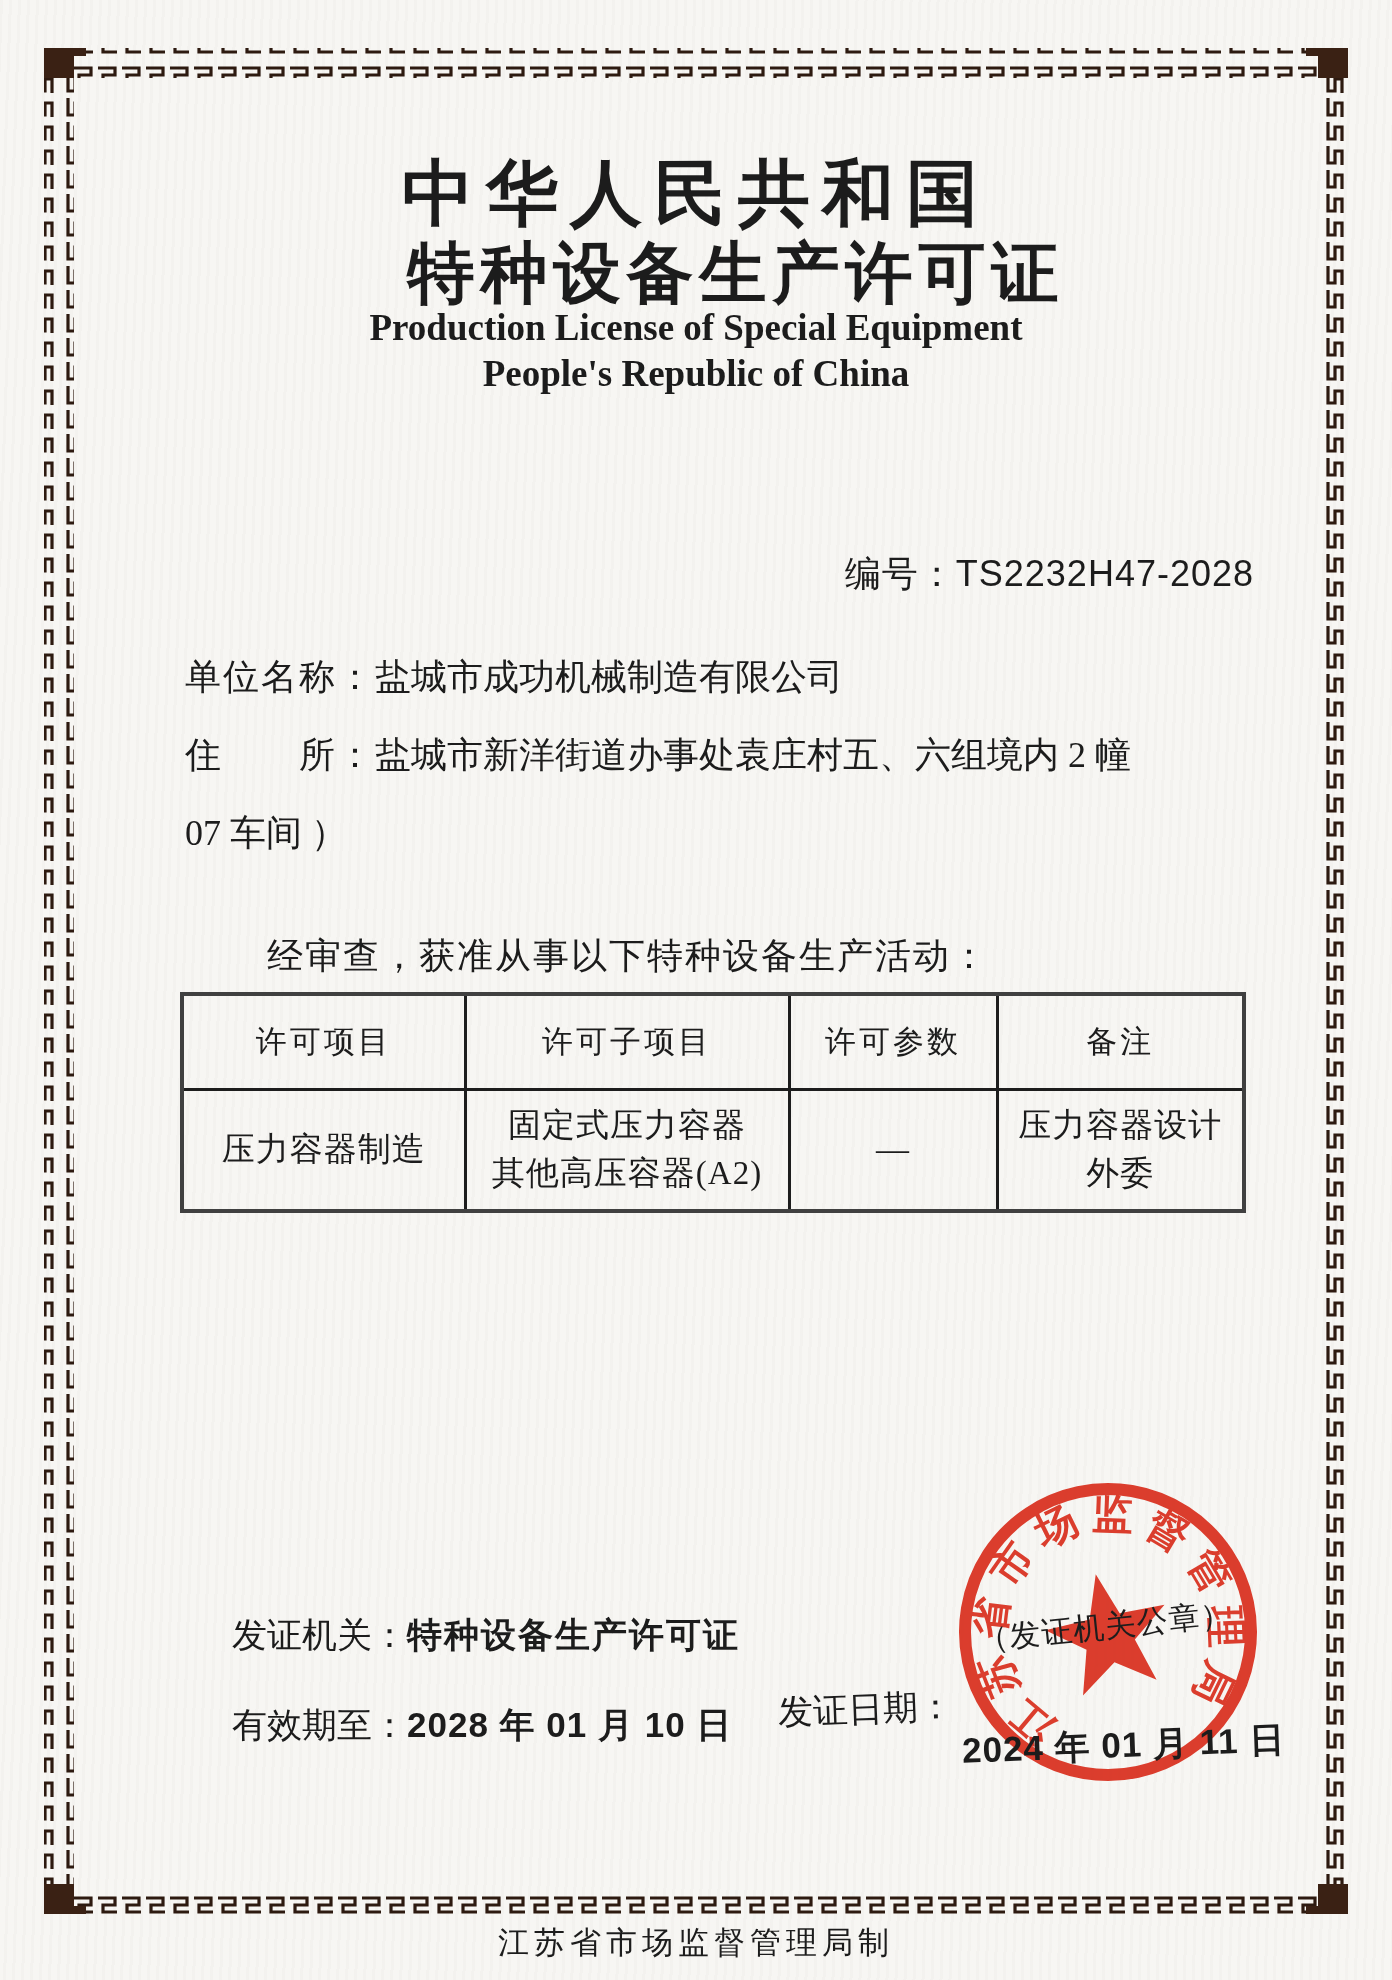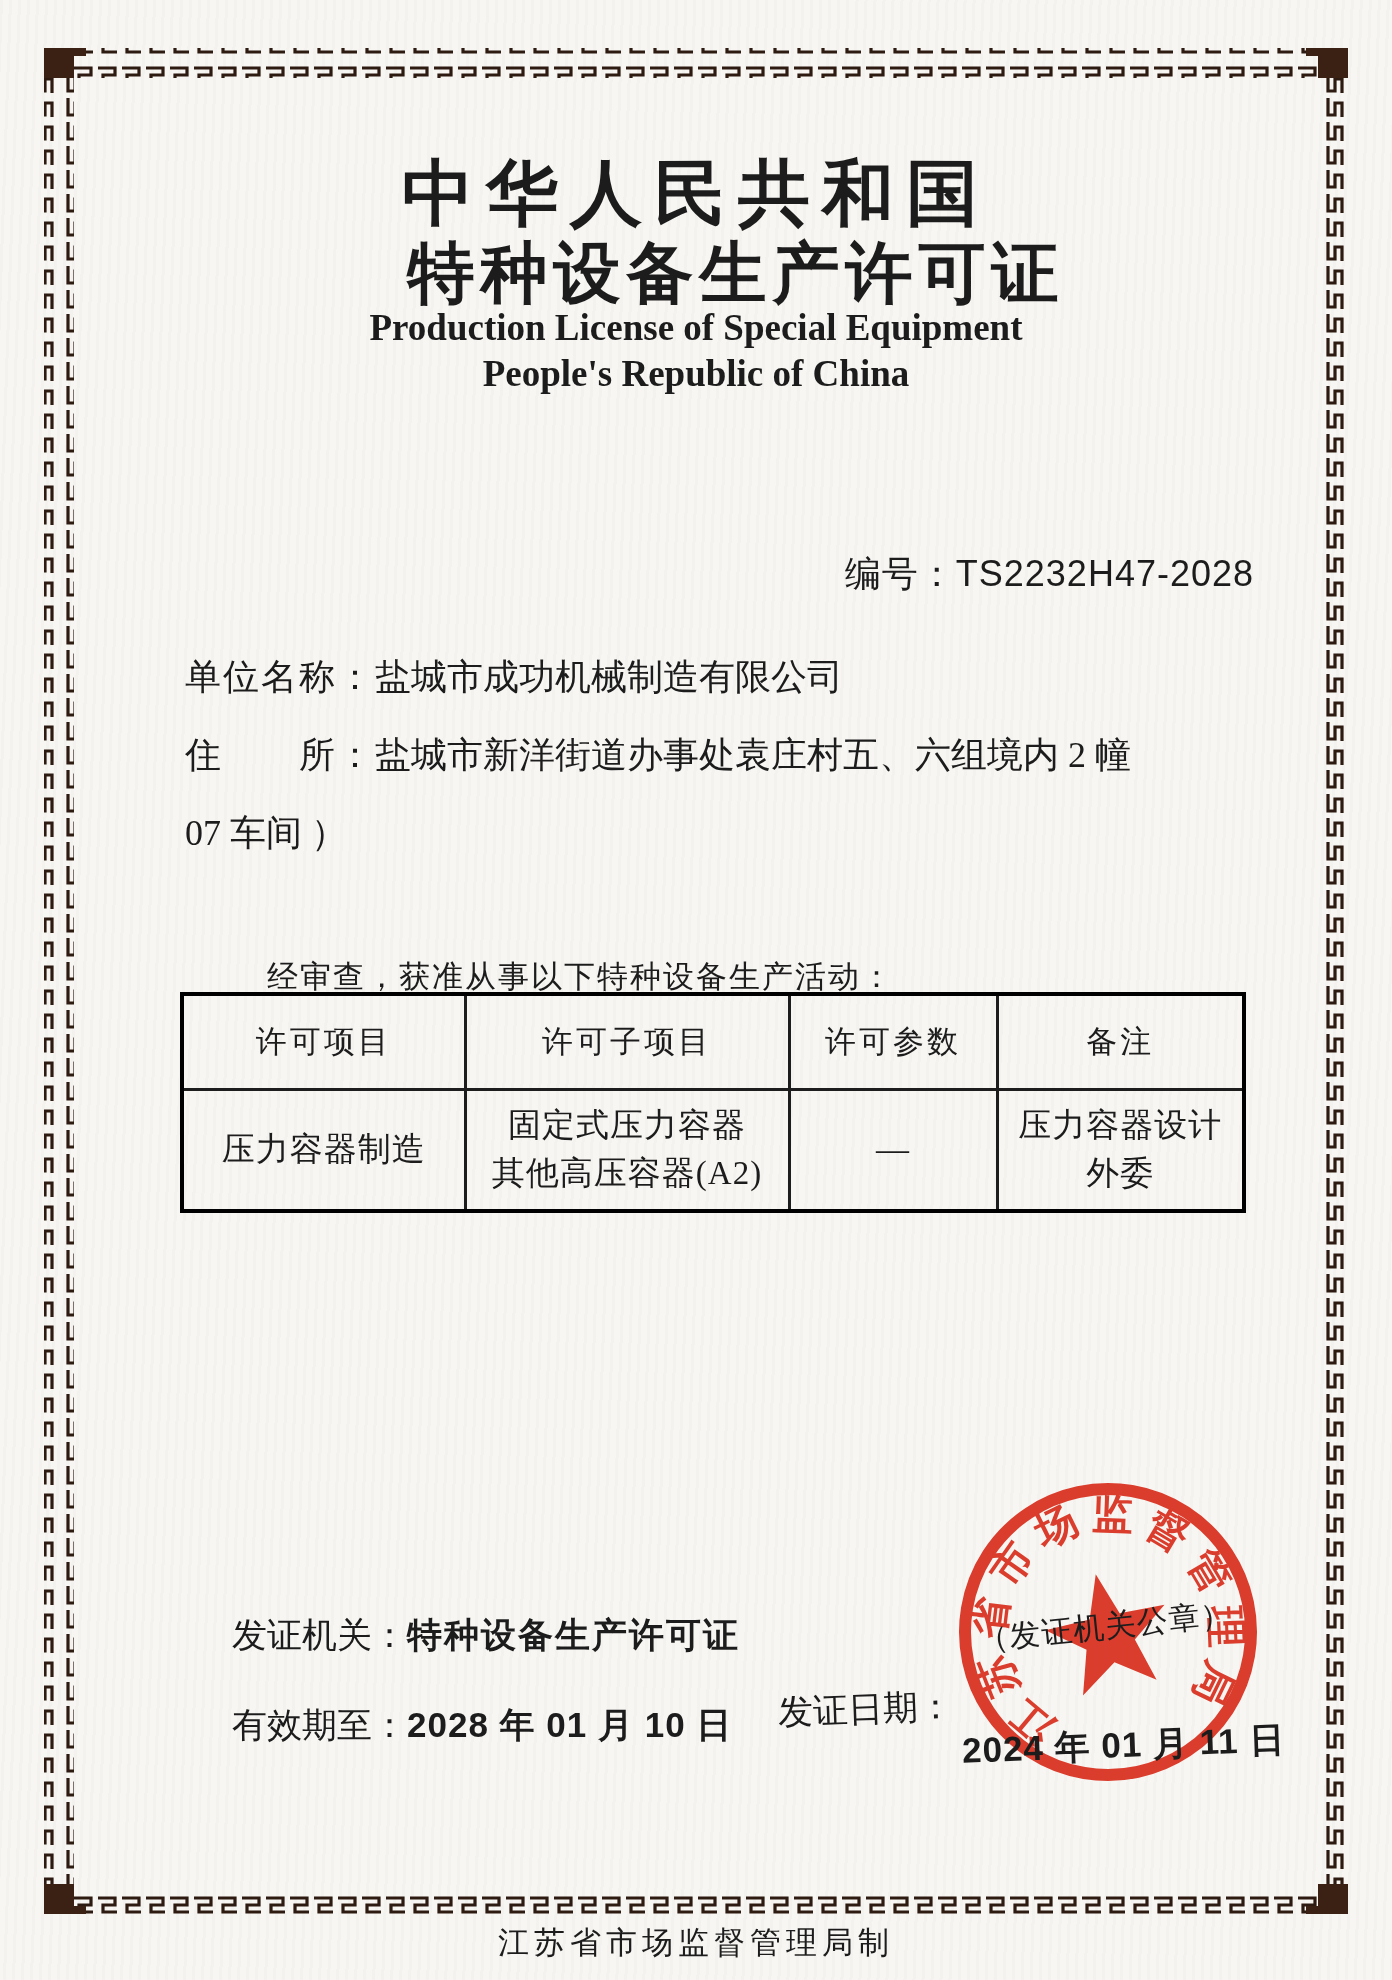--- a/index.html
+++ b/index.html
@@ -21,25 +21,25 @@
   .title-cn2{top:228px;left:0;width:100%;text-align:center;font-size:67px;font-weight:bold;letter-spacing:6px;padding-left:40px;}
   .title-en1{top:306px;left:0;width:100%;text-align:center;font-size:37px;font-weight:bold;}
   .title-en2{top:352px;left:0;width:100%;text-align:center;font-size:37px;font-weight:bold;}
   
   .serial{top:550px;right:138px;font-size:36px;letter-spacing:1px;}
   .serial .num{font-family:Liberation Sans, sans-serif;}
   
   .fields{top:638px;left:185px;width:1075px;font-size:36px;line-height:1;margin-top:21px;}
   .fieldline{margin-bottom:42px;white-space:nowrap;}
   .fieldline .lbl{letter-spacing:2px;}
-  .intro{top:956px;left:267px;font-size:31px;letter-spacing:2px;}
+  .intro{top:932px;left:267px;font-size:36px;letter-spacing:2px;}
   
   table.lic{position:absolute;top:992px;left:180px;border-collapse:collapse;table-layout:fixed;background:transparent;}
   table.lic td,table.lic th{border:3px solid #1d1d1d;text-align:center;vertical-align:middle;font-weight:normal;padding:0;}
-  table.lic{border:4px solid #000000;}
+  table.lic{border:4px solid #404040;}
   table.lic th{height:92px;font-size:31px;letter-spacing:3px;}
   table.lic td{height:118px;font-size:33px;line-height:1.45;letter-spacing:1px;}
   .c1{width:283px;} .c2{width:324px;} .c3{width:208px;} .c4{width:247px;}
   .dash-cell{font-size:44px;}
   
   .issuer{top:1612px;left:232px;font-size:35px;}
   .issuer .val{font-family:"Liberation Sans","DejaVu Sans",sans-serif;font-weight:bold;font-size:35px;letter-spacing:2px;}
   .valid{top:1702px;left:232px;font-size:35px;}
   .valid .val{font-family:"Liberation Sans","DejaVu Sans",sans-serif;font-weight:bold;letter-spacing:1px;}
   .issue-lbl{top:1686px;left:778px;font-size:35px;transform:rotate(-2.2deg);}

